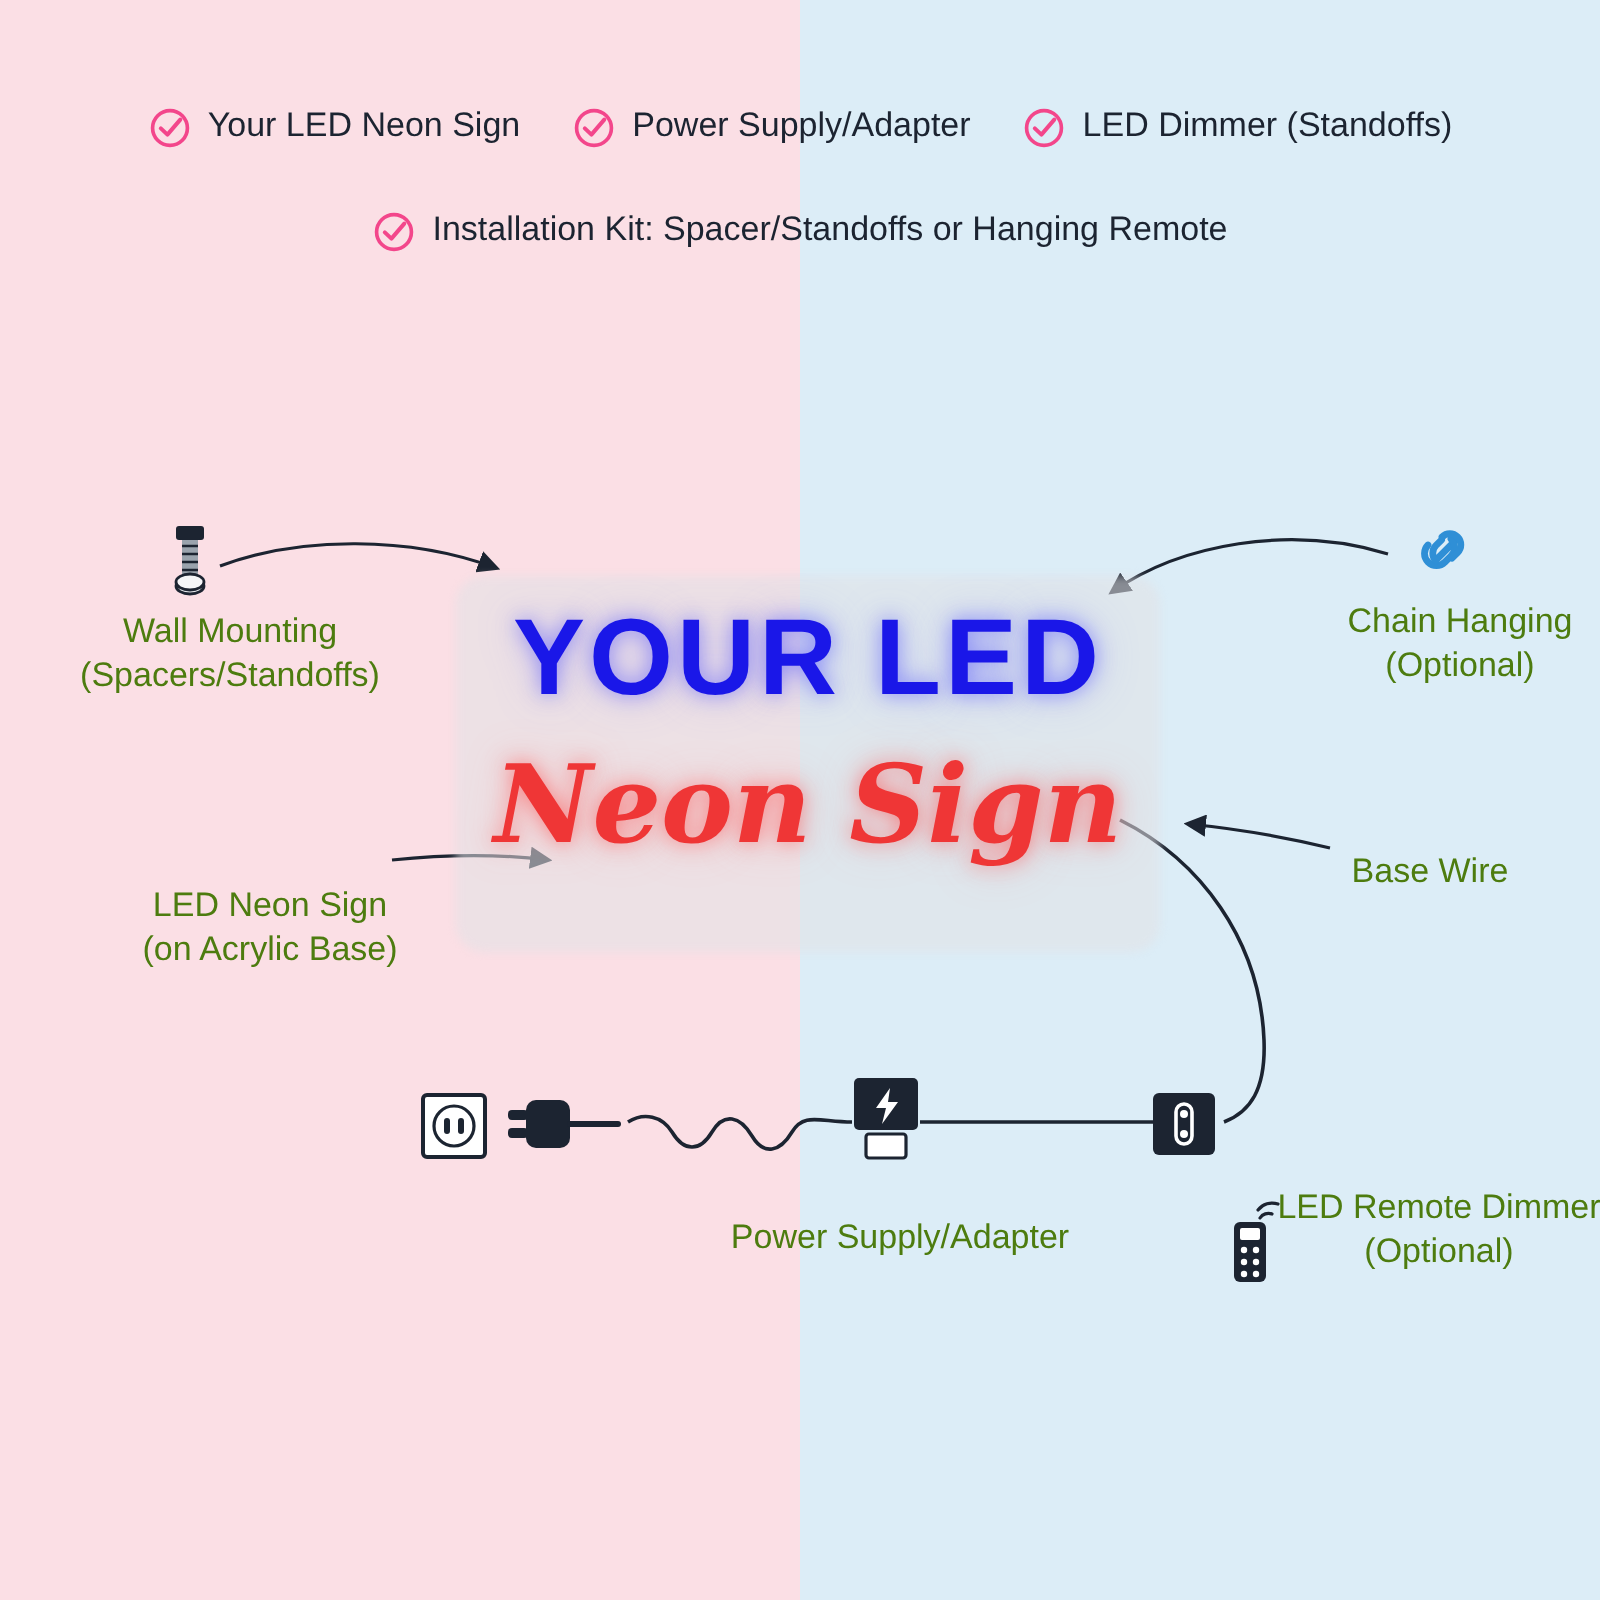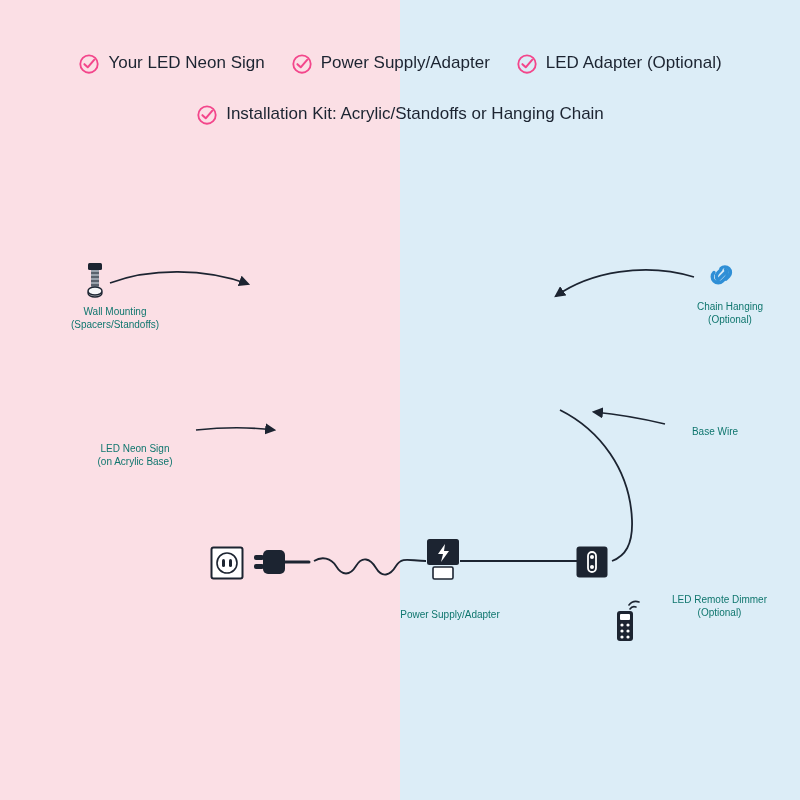--- a/index.html
+++ b/index.html
@@ -109,22 +109,22 @@
     font-style: italic;
     font-weight: 700;
     font-size: 54px;
     color: #ef3636;
     text-shadow: 0 0 10px rgba(255,70,70,0.55), 0 0 22px rgba(255,120,120,0.35);
   }
 
   
   .caption {
     position: absolute;
-    font-size: 10px;
-    color: #0f766e;
+    font-size: 17px;
+    color: #4d7c0f;
     line-height: 1.3;
     text-align: center;
     white-space: pre-line;
   }
 
   
   .icon-abs { position: absolute; }
 </style>
 </head>
 <body>
@@ -158,34 +158,34 @@
         <span class="label">Power Supply/Adapter</span>
       </div>
 
       <div class="check-item">
         <span class="tick">
           <svg width="22" height="22" viewBox="0 0 24 24">
             <circle cx="12" cy="12" r="9.5" fill="none" stroke="#f3468b" stroke-width="2"></circle>
             <path d="M7 12.2 L10.6 15.6 L17.6 7.4" fill="none" stroke="#f3468b" stroke-width="2.2" stroke-linecap="round" stroke-linejoin="round"></path>
           </svg>
         </span>
-        <span class="label">LED Adapter (Optional)</span>
+        <span class="label">LED Dimmer (Standoffs)</span>
       </div>
 
     </div>
 
     <div class="check-row row2">
       <div class="check-item">
         <span class="tick">
           <svg width="22" height="22" viewBox="0 0 24 24">
             <circle cx="12" cy="12" r="9.5" fill="none" stroke="#f3468b" stroke-width="2"></circle>
             <path d="M7 12.2 L10.6 15.6 L17.6 7.4" fill="none" stroke="#f3468b" stroke-width="2.2" stroke-linecap="round" stroke-linejoin="round"></path>
           </svg>
         </span>
-        <span class="label">Installation Kit: Acrylic/Standoffs or Hanging Chain</span>
+        <span class="label">Installation Kit: Spacer/Standoffs or Hanging Remote</span>
       </div>
     </div>
 
   </div>
 
   <svg id="wires">
     <defs>
       <marker id="arrow" viewBox="0 0 10 10" refX="8" refY="5" markerWidth="7" markerHeight="7" orient="auto-start-reverse">
         <path d="M 0 0 L 10 5 L 0 10 z" fill="#1c2431"></path>
       </marker>
@@ -199,20 +199,25 @@
 
     <path d="M665,424 C640,418 615,414 594,412" fill="none" stroke="#1c2431" stroke-width="1.6" marker-end="url(#arrow)"></path>
 
     <path d="M560,410 C600,430 630,470 632,520 C633,545 625,556 612,561" fill="none" stroke="#1c2431" stroke-width="1.8"></path>
     <path d="M580,561 L460,561" fill="none" stroke="#1c2431" stroke-width="1.8"></path>
     <path d="M426,561 C410,561 402,556 396,566 C390,576 382,578 376,568
              C370,558 362,556 356,566 C350,576 342,576 336,566
              C331,558 322,556 314,561" fill="none" stroke="#1c2431" stroke-width="1.8"></path>
   </svg>
 
+  <div class="neon-wrap">
+    <div class="neon-plate"></div>
+    <div class="neon-line1">YOUR LED</div>
+    <div class="neon-line2">Neon Sign</div>
+  </div>
 
   <div class="icon-abs" style="left:82px; top:262px;">
     <svg width="26" height="40" viewBox="0 0 26 40">
       <rect x="6" y="1" width="14" height="7" rx="1.5" fill="#1c2431"></rect>
       <rect x="9" y="8" width="8" height="20" fill="#9aa3ad"></rect>
       <path d="M9 11 h8 M9 15 h8 M9 19 h8 M9 23 h8" stroke="#1c2431" stroke-width="1.2"></path>
       <ellipse cx="13" cy="31" rx="7" ry="4" fill="#e3e6ea" stroke="#1c2431" stroke-width="1.4"></ellipse>
       <ellipse cx="13" cy="29" rx="7" ry="4" fill="#f5f6f8" stroke="#1c2431" stroke-width="1.4"></ellipse>
     </svg>
   </div>

